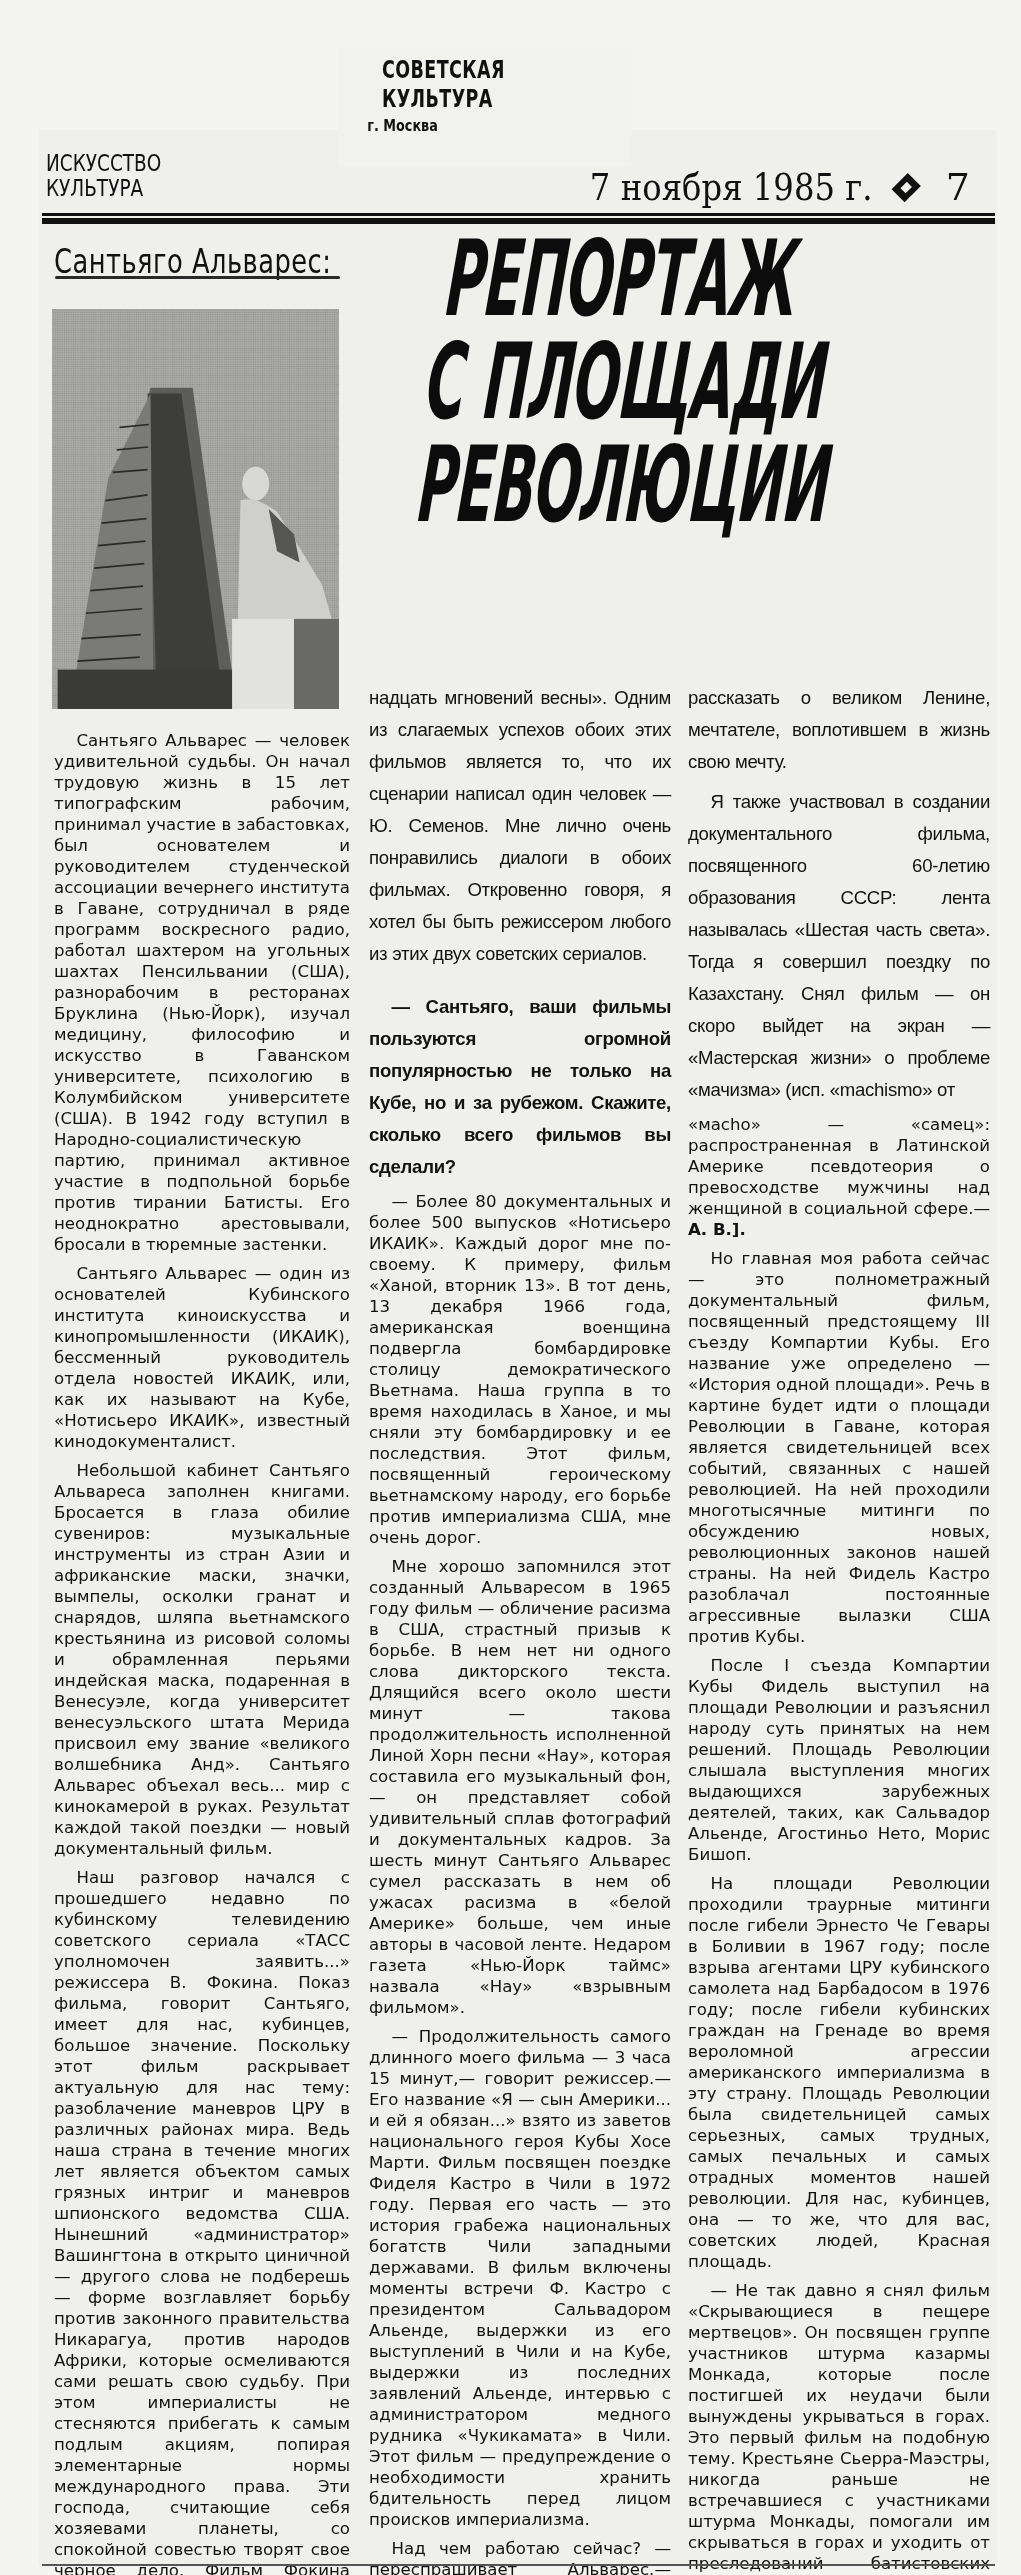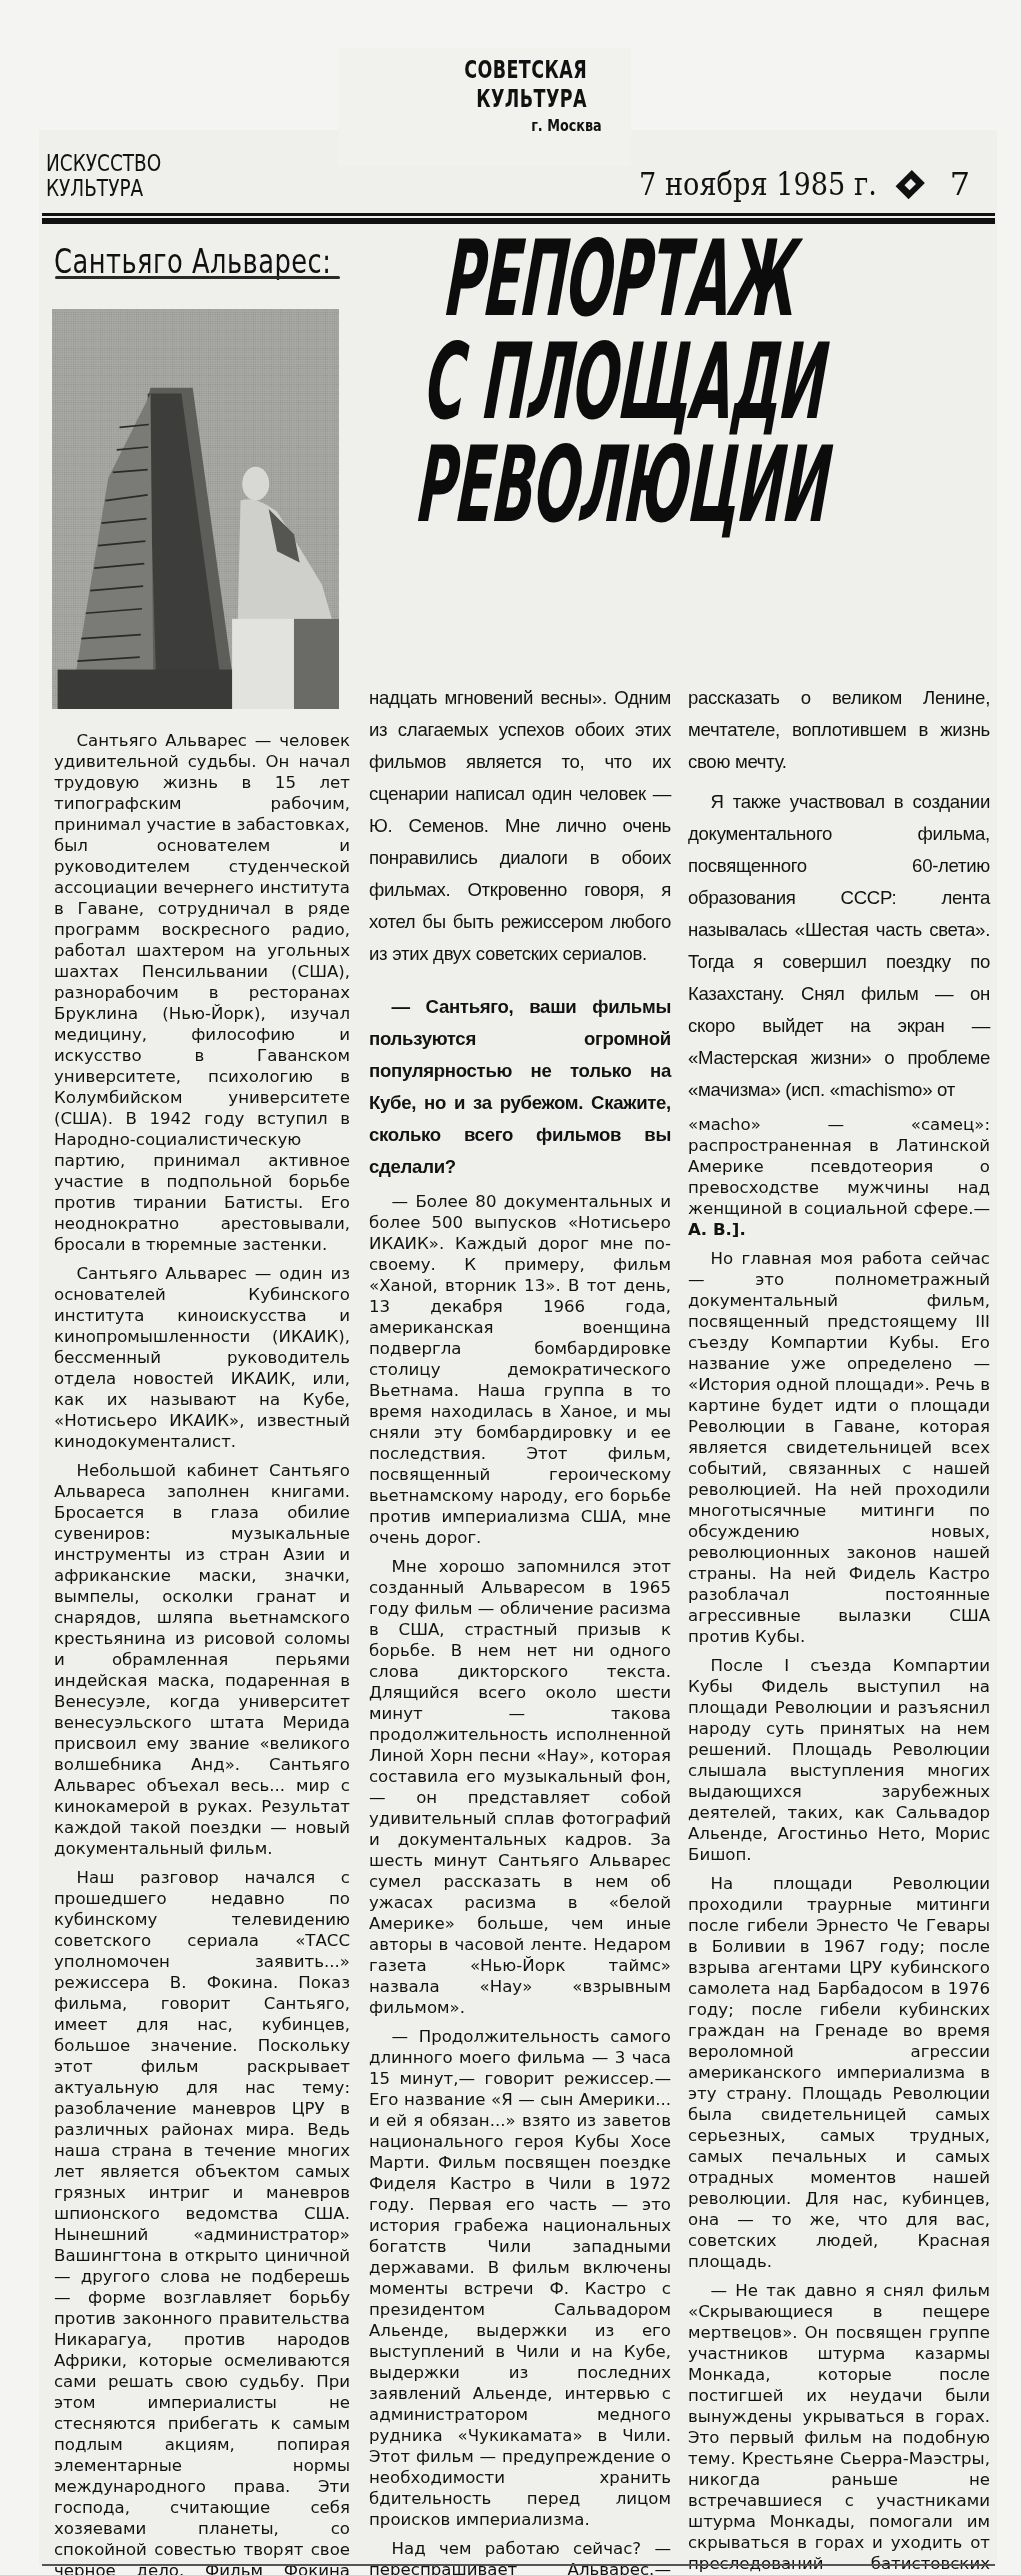--- a/index.html
+++ b/index.html
@@ -8,41 +8,41 @@
     background: #f4f4f2;
     font-family: "DejaVu Sans", sans-serif;
     color: #141414;
   }
   .paper {
     position: absolute; left: 39px; top: 130px; width: 958px; height: 2435px;
     background: #efefec;
   }
   .stamp {
     position: absolute; left: 338px; top: 48px; width: 293px; height: 118px;
-    background: #f1f1ee; text-align: right;
+    background: #f1f1ee; text-align: left;
   }
   .stamp-title {
     display: block; margin-top: 6.8px;
     font-family: "DejaVu Sans", sans-serif; font-weight: bold; font-size: 25px;
     letter-spacing: 0.6px; transform: scaleX(0.7); color: #111;
   }
   .stamp-city {
     display: block; margin-top: 3.4px;
     font-family: "DejaVu Sans", sans-serif; font-weight: bold; font-size: 16px;
     transform: scaleX(0.8); color: #111;
   }
   .section-label {
     position: absolute; left: 46px; top: 151px;
     font-family: "DejaVu Sans", sans-serif; font-size: 22.5px; line-height: 25px;
     transform: scaleX(0.82); transform-origin: left top; color: #111;
   }
   .section-label span { display: block; }
   .dateline {
     position: absolute; right: 51px; top: 165px; display: flex; align-items: center;
-    font-family: "DejaVu Serif", serif; font-size: 32px; color: #111;
+    font-family: "DejaVu Serif", serif; font-size: 38px; color: #111;
   }
   .dateline .date { transform: scaleX(0.85); transform-origin: right center; margin-right: 22.5px; }
   .diamond-icon {
     width: 22.5px; height: 22.5px; background: #111; transform: rotate(45deg) scale(0.8,1);
     margin-right: 28px; position: relative;
   }
   .diamond-icon::after {
     content: ""; position: absolute; left: 6.8px; top: 6.8px; width: 9px; height: 9px; background: #efefec;
   }
   .rule {

